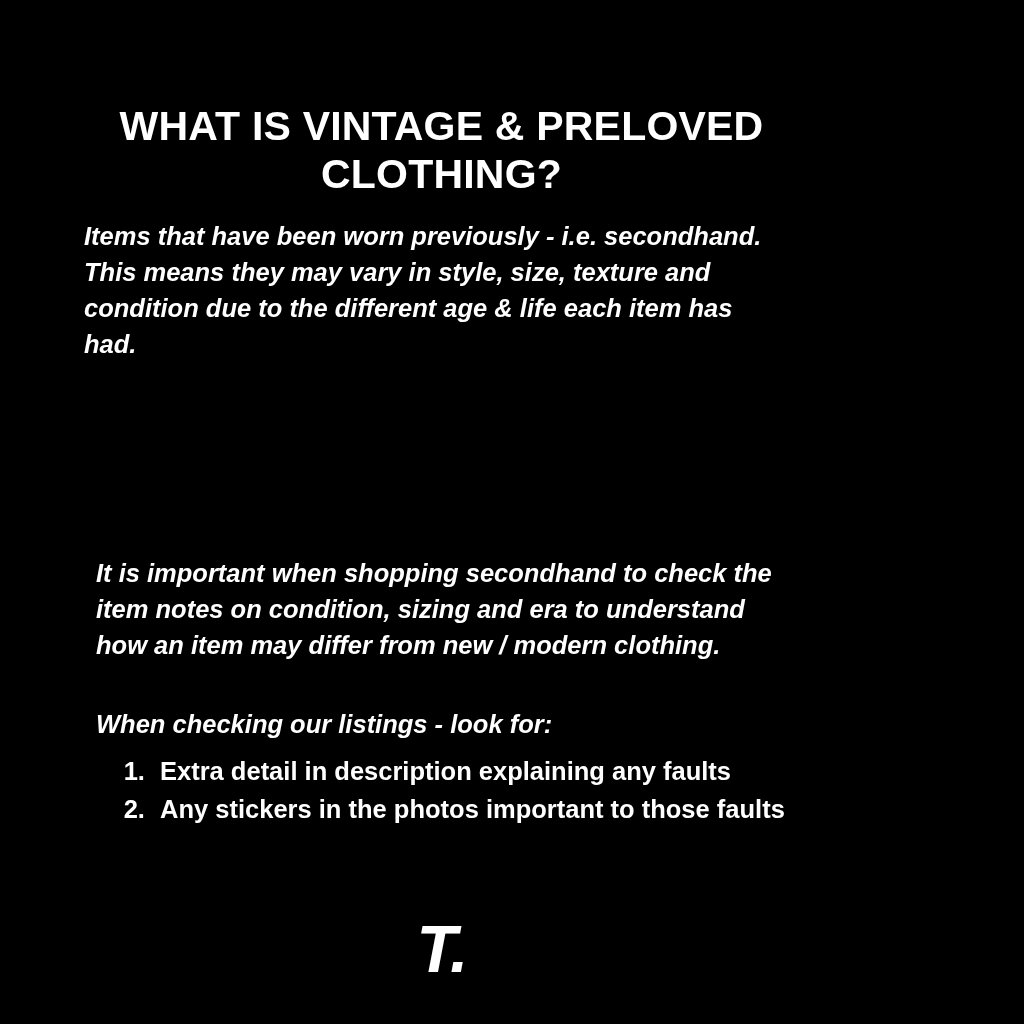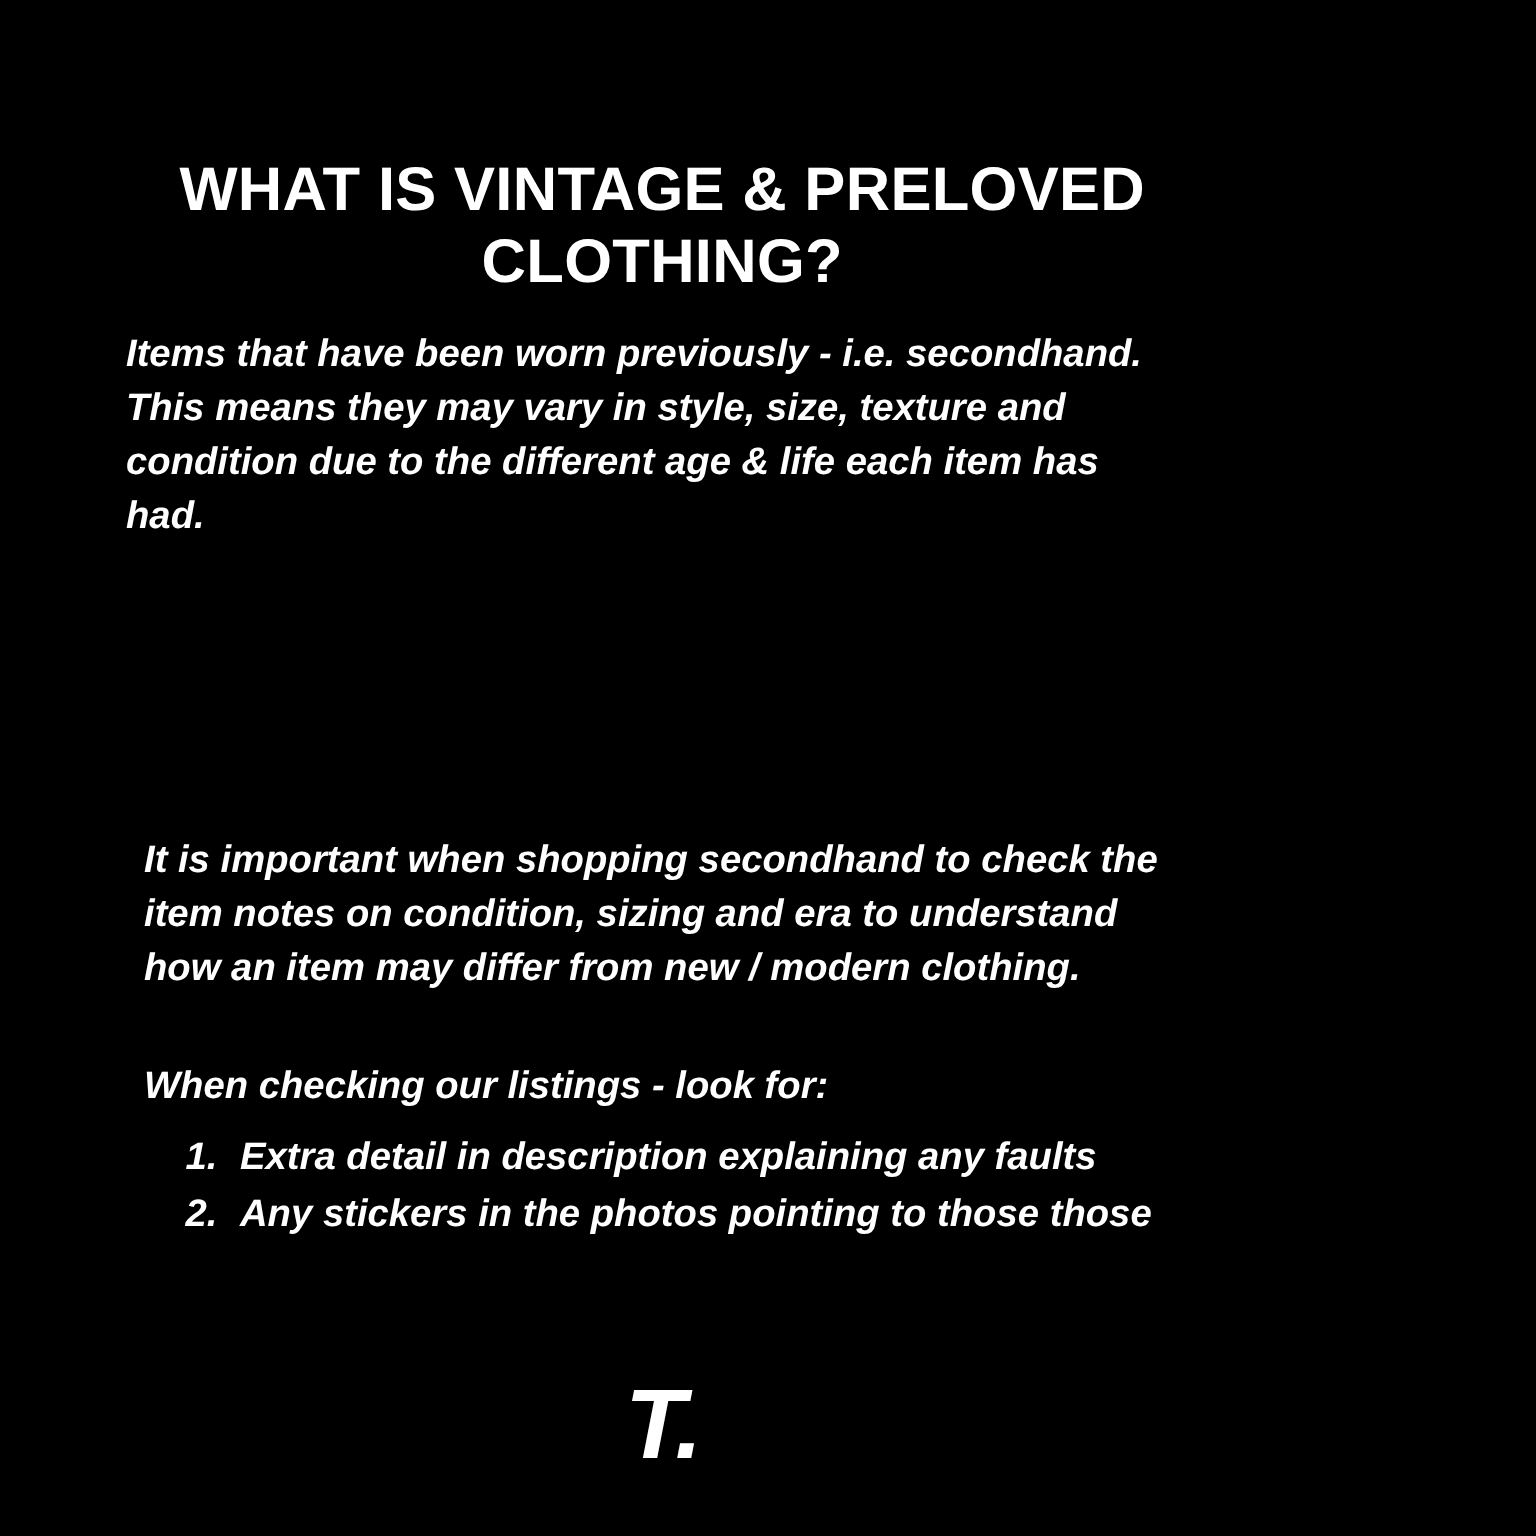--- a/index.html
+++ b/index.html
@@ -75,21 +75,20 @@
   .list {
     position: absolute;
     left: 96px;
     right: 96px;
     top: 752px;
     margin: 0;
     padding-left: 56px;
     list-style-position: outside;
   }
   .list li {
-    font-style: italic;
     font-weight: bold;
     font-size: 25.5px;
     line-height: 1.5;
     color: #ffffff;
     padding-left: 8px;
   }
   .logo {
     position: absolute;
     left: 0;
     right: 0;
@@ -112,18 +111,18 @@
 
   <p class="body-text" id="para-1">Items that have been worn previously - i.e. secondhand. This means they may vary in style, size, texture and condition due to the different age &amp; life each item has had.</p>
 
 
   <p class="body-text" id="para-3">When checking our listings - look for:</p>
 
   <p class="body-text" id="para-2">It is important when shopping secondhand to check the item notes on condition, sizing and era to understand how an item may differ from new / modern clothing.</p>
 
   <ol class="list">
     <li>Extra detail in description explaining any faults</li>
-    <li>Any stickers in the photos pointing to those those</li>
+    <li>Any stickers in the photos important to those faults</li>
   </ol>
 
   <div class="logo">T.</div>
 
 </div>
 
 </body></html>

